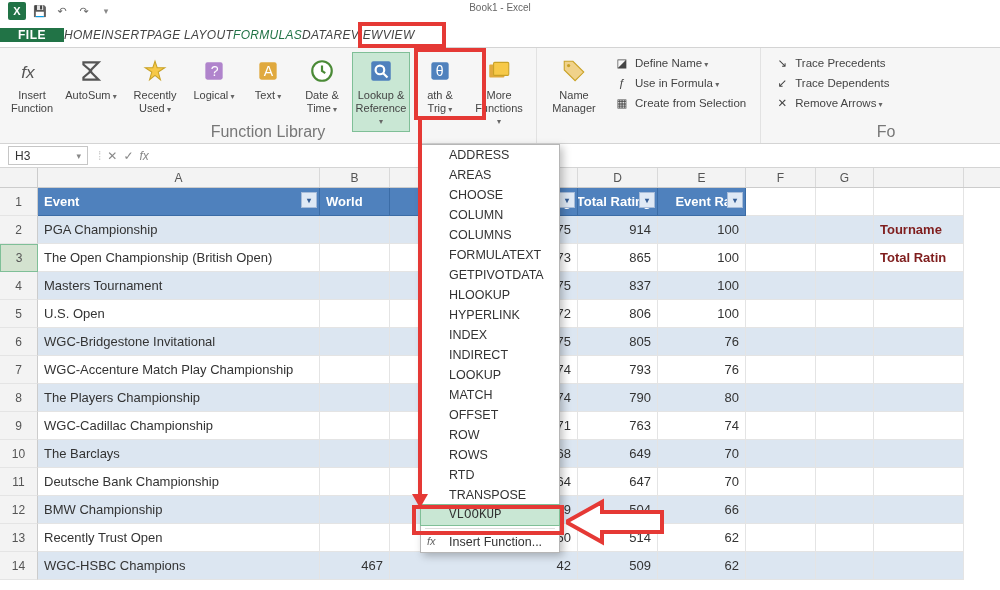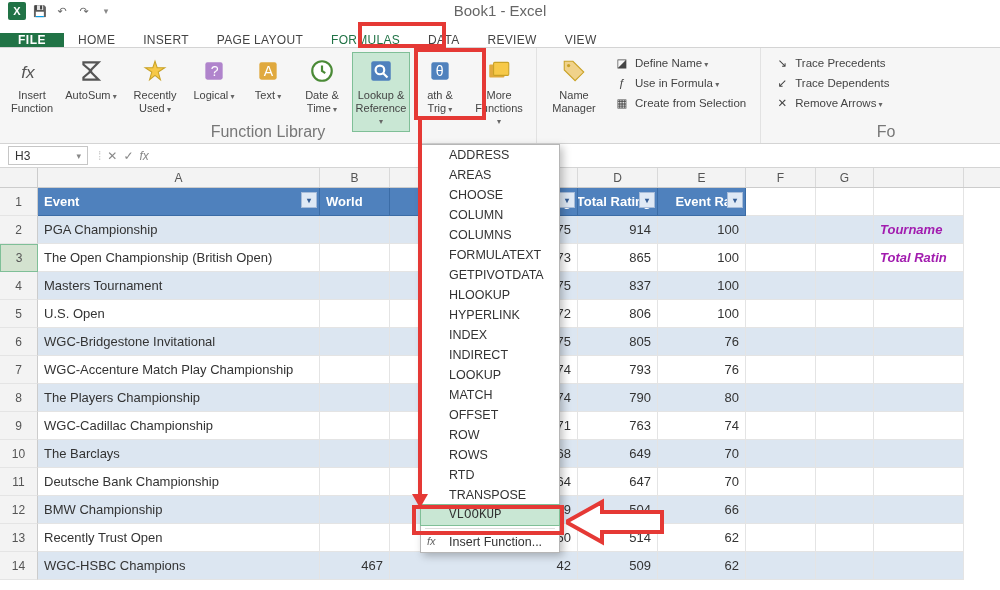--- a/index.html
+++ b/index.html
@@ -19,49 +19,50 @@
     height: 22px;
     background: #fff;
     display: flex;
     align-items: center;
     padding-left: 8px;
     position: relative;
   }
   .titlebar .qat { display:flex; gap:6px; align-items:center; }
   .qat-icon { width:16px; height:16px; display:flex; align-items:center; justify-content:center; font-size:11px; color:#666; }
   .excel-icon { width:18px; height:18px; background:#217346; color:#fff; font-size:11px; display:flex; align-items:center; justify-content:center; font-weight:bold; border-radius:2px;}
-  .title-text { position:absolute; left:50%; transform:translateX(-50%); font-size:15px; color:#666; white-space:nowrap; top:2px; }
+  .title-text { position:absolute; left:50%; transform:translateX(-50%); font-size:10px; color:#666; white-space:nowrap; top:2px; }
 
   
   .ribbon-tabs {
     height: 26px;
     display: flex;
-    align-items: flex-end;
+    align-items: center;
     background: #fff;
     border-bottom: 1px solid #d4d4d4;
     padding-left: 0;
   }
   .file-tab {
     background: #217346;
     color: #fff;
     padding: 0 18px;
     display: flex;
     align-items: center;
     font-size: 12px;
     font-weight: 600;
     letter-spacing: 0.5px;
   }
   .rtab {
-    padding: 0 14px;
+    padding: 0 0;
     display: flex;
     align-items: center;
     font-size: 12px;
     color: #444;
     cursor: pointer;
     letter-spacing: 0.3px;
+    font-style: italic;
   }
   .rtab.active { color: #217346; }
 
   
   .ribbon {
     height: 96px;
     background: #f6f6f6;
     border-bottom: 1px solid #d4d4d4;
     display: flex;
     align-items: stretch;
@@ -135,21 +136,21 @@
     border-right:1px solid #3b6ca6; border-bottom:1px solid #3b6ca6;
   }
   .cell.hdrcell .fdrop {
     position:absolute; right:2px; top:4px; width:16px; height:16px;
     background:#dfe9f5; border:1px solid #a7bcd9; display:flex; align-items:center; justify-content:center;
     font-size:8px; color:#355d94;
   }
   .cell.num { justify-content:flex-end; }
   .row.band .cell:not(.hdrcell) { background:#dce6f1; }
   .row.sel .rowhdr { background:#d3e2cf; border:1px solid #7fbf97; }
-  .cell.sidekey { font-weight:700; color:#a21caf;font-style:italic; }
+  .cell.sidekey { font-weight:700; color:#7f1d1d; }
 
   
   .menu {
     position:absolute; width:140px; background:#fff; border:1px solid #b6b6b6;
     box-shadow:3px 3px 8px rgba(0,0,0,0.25);
     z-index:50; font-size:12.5px; color:#333;
   }
   .menu .mi { padding:3px 10px 3px 28px; cursor:pointer; position:relative; }
   .menu .mi.sel { background:#c9e7d4; border:1px solid #7fbf97; margin:-1px; padding:3px 10px 3px 28px;font-family:Liberation Mono, monospace; }
   .menu .sep { height:1px; background:#ddd; margin:3px 4px;}

